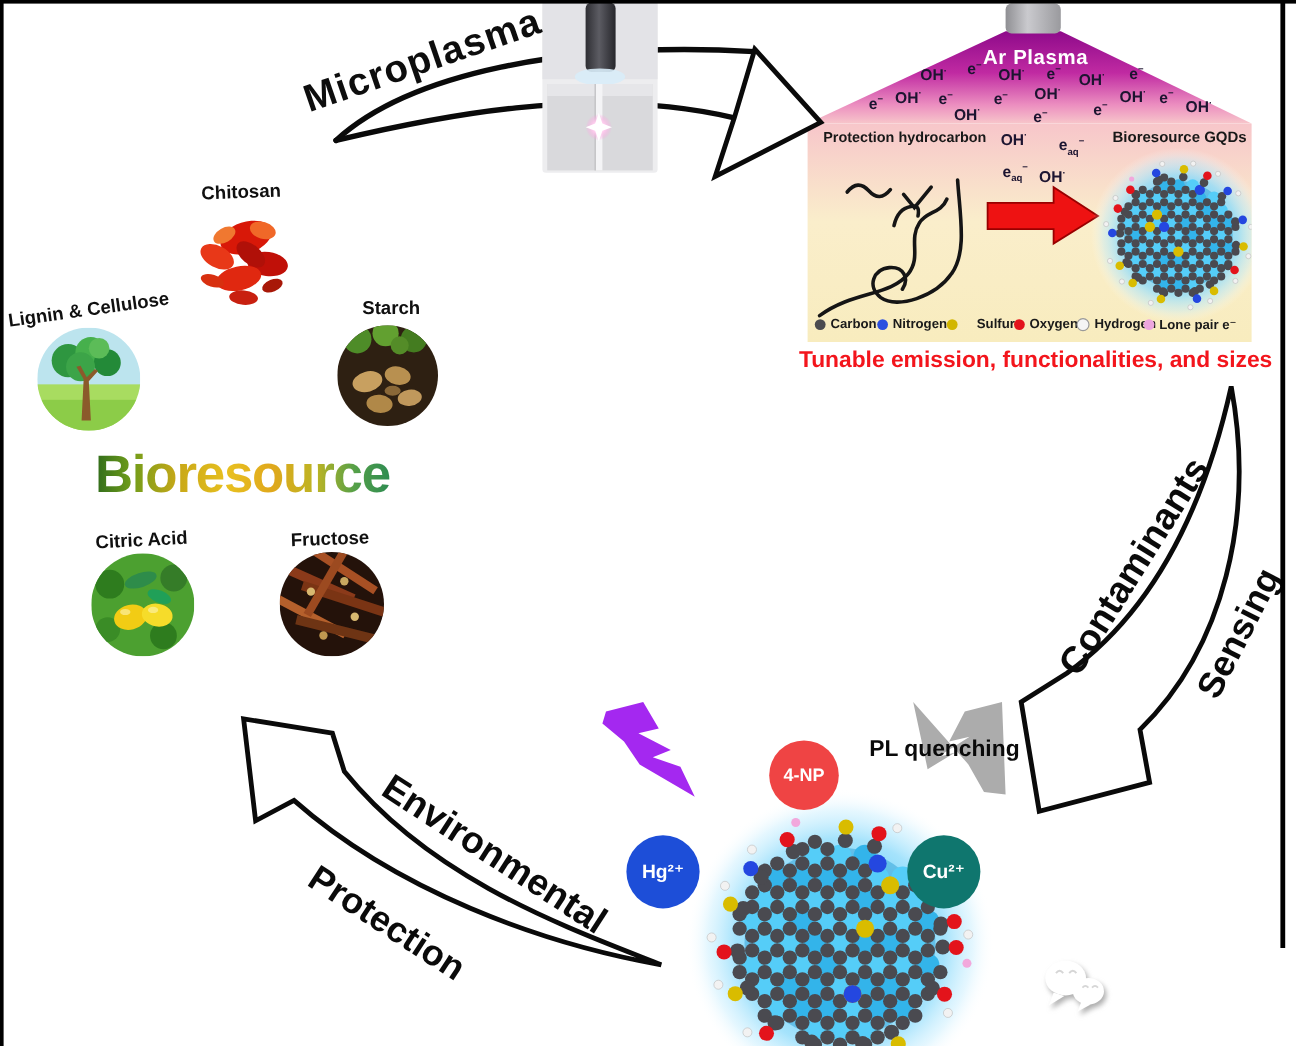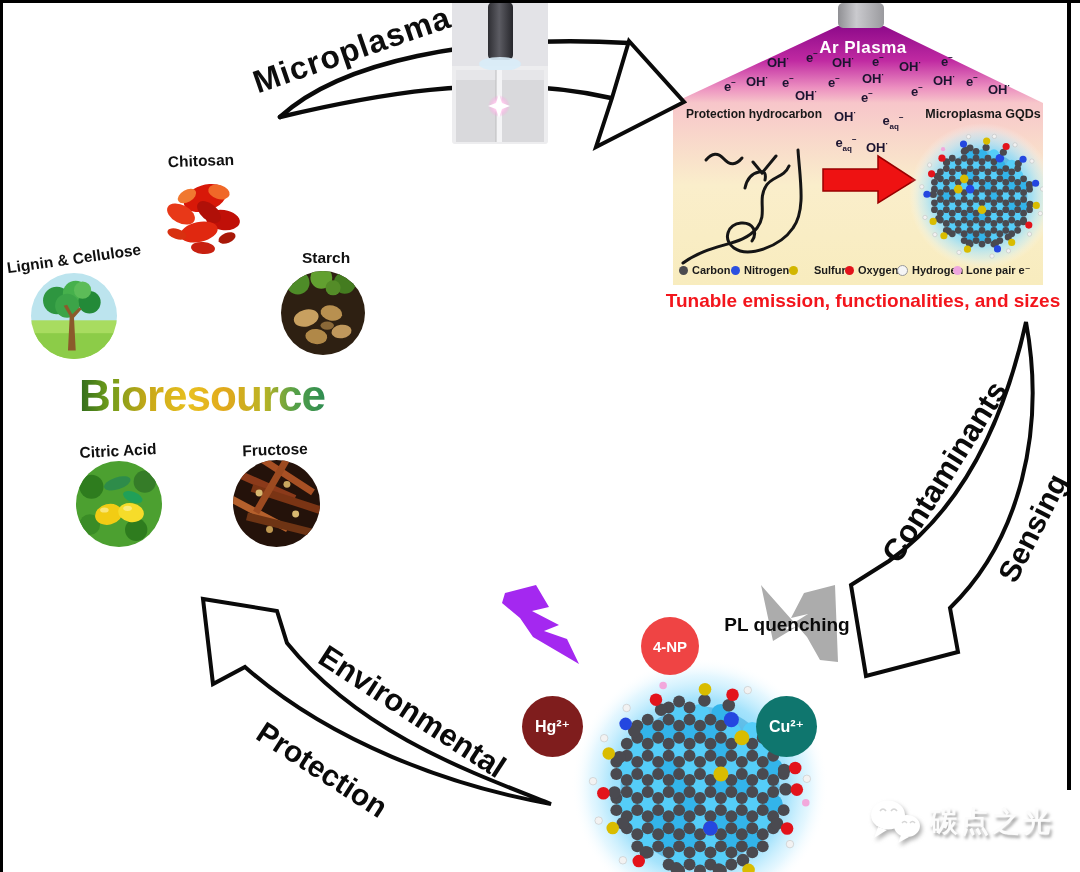--- a/index.html
+++ b/index.html
@@ -675,21 +675,21 @@
         <circle cx="62" cy="28" r="4" fill="#C8A860"></circle>
       <circle cx="72" cy="62" r="4" fill="#D8B870"></circle>
         <circle cx="42" cy="80" r="4" fill="#C09850"></circle>
     </svg>
   </div>
 
   <span class="rot-label" style="left:352px;top:50px;font-size:32px;transform:translate(-50%,-50%) rotate(-19deg);letter-spacing:1px;">Microplasma</span>
 
   <span class="abs ctr rot-label" id="ar-plasma-title">Ar Plasma</span>
   <span class="abs rot-label" id="hydrocarbon-label">Protection hydrocarbon</span>
-  <span class="abs ctr rot-label" id="gqds-label">Microplasma GQDs</span>
+  <span class="abs ctr rot-label" id="gqds-label">Bioresource GQDs</span>
   <div id="species-layer">
       <span class="species" style="left: 778px; top: 62px;">OH<sup>·</sup></span>
       <span class="species" style="left: 812px; top: 57px;">e<sup>−</sup></span>
       <span class="species" style="left: 843px; top: 62px;">OH<sup>·</sup></span>
       <span class="species" style="left: 878px; top: 61px;">e<sup>−</sup></span>
       <span class="species" style="left: 910px; top: 66px;">OH<sup>·</sup></span>
       <span class="species" style="left: 947px; top: 61px;">e<sup>−</sup></span>
       <span class="species" style="left: 730px; top: 86px;">e<sup>−</sup></span>
       <span class="species" style="left: 757px; top: 81px;">OH<sup>·</sup></span>
       <span class="species" style="left: 788px; top: 82px;">e<sup>−</sup></span>
@@ -744,37 +744,36 @@
   <span class="rot-label arrow-label" style="left:945px;top:472px;transform:translate(-50%,-50%) rotate(-58deg);">Contaminants</span>
   <span class="rot-label arrow-label" style="left:1033px;top:528px;font-size:30px;transform:translate(-50%,-50%) rotate(-63deg);">Sensing</span>
   <span class="rot-label arrow-label" style="left:412px;top:712px;transform:translate(-50%,-50%) rotate(33deg);">Environmental</span>
   <span class="rot-label arrow-label" style="left:322px;top:770px;font-size:30px;transform:translate(-50%,-50%) rotate(33deg);">Protection</span>
 
   <span class="abs ctr rot-label" id="pl-quenching">PL quenching</span>
 
   <div class="analyte" id="analyte-4np" style="background: #ef4444;">
     <span class="analyte-label" style="font-size:15px;">4-NP</span>
     </div>
-  <div class="analyte" id="analyte-hg" style="background: #7f1d1d;">
+  <div class="analyte" id="analyte-hg" style="background: #1d4ed8;">
     <span class="analyte-label">Hg²⁺</span>
     </div>
   <div class="analyte" id="analyte-cu" style="background: #0f766e;">
     <span class="analyte-label">Cu²⁺</span>
     </div>
 
   <div id="watermark">
     <svg id="wm-logo" width="52" height="48" viewBox="0 0 52 48">
       <ellipse cx="18" cy="17" rx="17" ry="14.5" fill="#ffffff"></ellipse>
       <path d="M 8,29 L 4,40 L 17,32 Z" fill="#ffffff"></path>
       <path d="M 10,13 q 3,-4 6,0" stroke="#d6d6d6" stroke-width="1.6" fill="none"></path>
       <path d="M 21,13 q 3,-4 6,0" stroke="#d6d6d6" stroke-width="1.6" fill="none"></path>
       <ellipse cx="37" cy="28" rx="13" ry="11" fill="#ffffff"></ellipse>
       <path d="M 31,37 L 28,45 L 39,39 Z" fill="#ffffff"></path>
       <path d="M 32,25 q 2.5,-3 5,0" stroke="#d6d6d6" stroke-width="1.4" fill="none"></path>
       <path d="M 40,25 q 2.5,-3 5,0" stroke="#d6d6d6" stroke-width="1.4" fill="none"></path>
     </svg>
-    <span id="watermark-text">碳点之光</span>
   </div>
 
   <div class="edge" style="left:0;top:0;width:1080px;height:3px;"></div>
   <div class="edge" style="left:0;top:0;width:3px;height:872px;"></div>
   <div class="edge" style="left:1067px;top:0;width:4px;height:790px;"></div>
 </div>
 
 </body></html>

